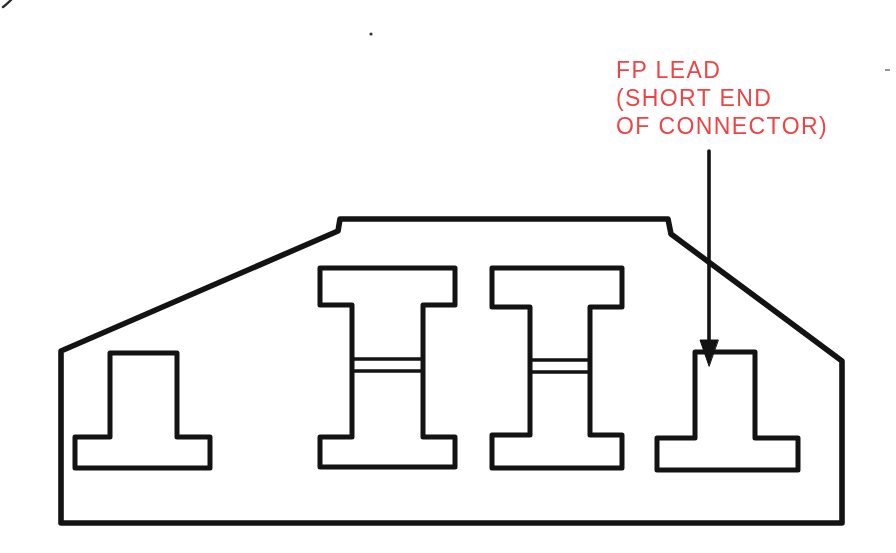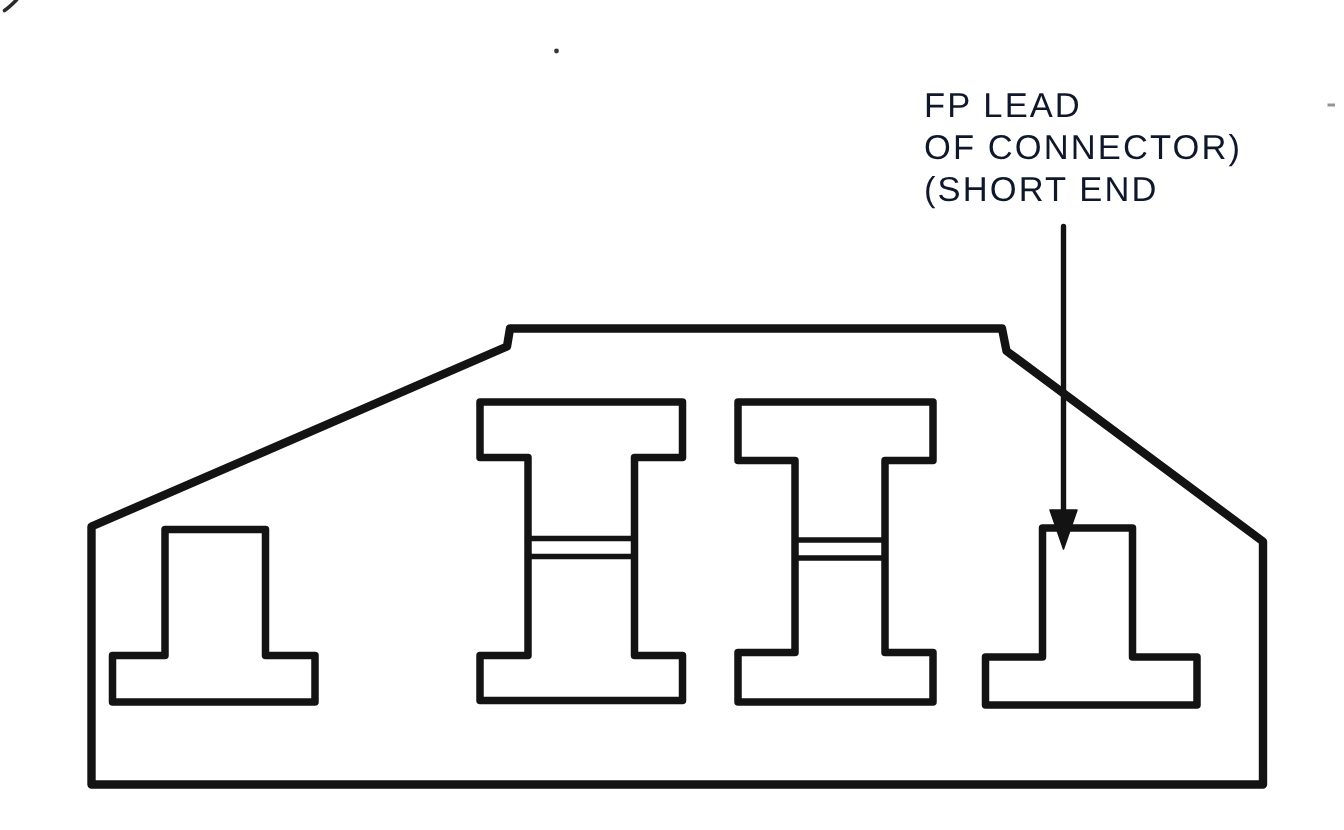--- a/index.html
+++ b/index.html
@@ -19,21 +19,21 @@
     position: absolute;
     left: 0;
     top: 0;
     width: 896px;
     height: 553px;
   }
   .annotation {
     position: absolute;
     left: 616px;
     top: 56px;
-    color: #0f172a;
+    color: #ef4444;
     font-size: 23px;
     line-height: 28px;
     letter-spacing: 1.4px;
     white-space: nowrap;
   }
 </style>
 </head>
 <body>
 
 <div class="stage">
@@ -57,17 +57,17 @@
     <line x1="530" y1="372" x2="590" y2="372" stroke-width="3.6"></line>
 
     <path d="M695,352 L755,352 L755,438 L798,438 L798,470 L657,470 L657,438 L695,438 Z" stroke-width="5"></path>
 
     <line x1="709" y1="151" x2="709" y2="350" stroke-width="3.6"></line>
     <path d="M709,366 L700,340 L718,340 Z" fill="#131313" stroke="#131313" stroke-width="1"></path>
   </svg>
 
   <div class="annotation">
     <div>FP LEAD</div>
+    <div>(SHORT END</div>
     <div>OF CONNECTOR)</div>
-    <div>(SHORT END</div>
   </div>
 
 </div>
 
 </body></html>

